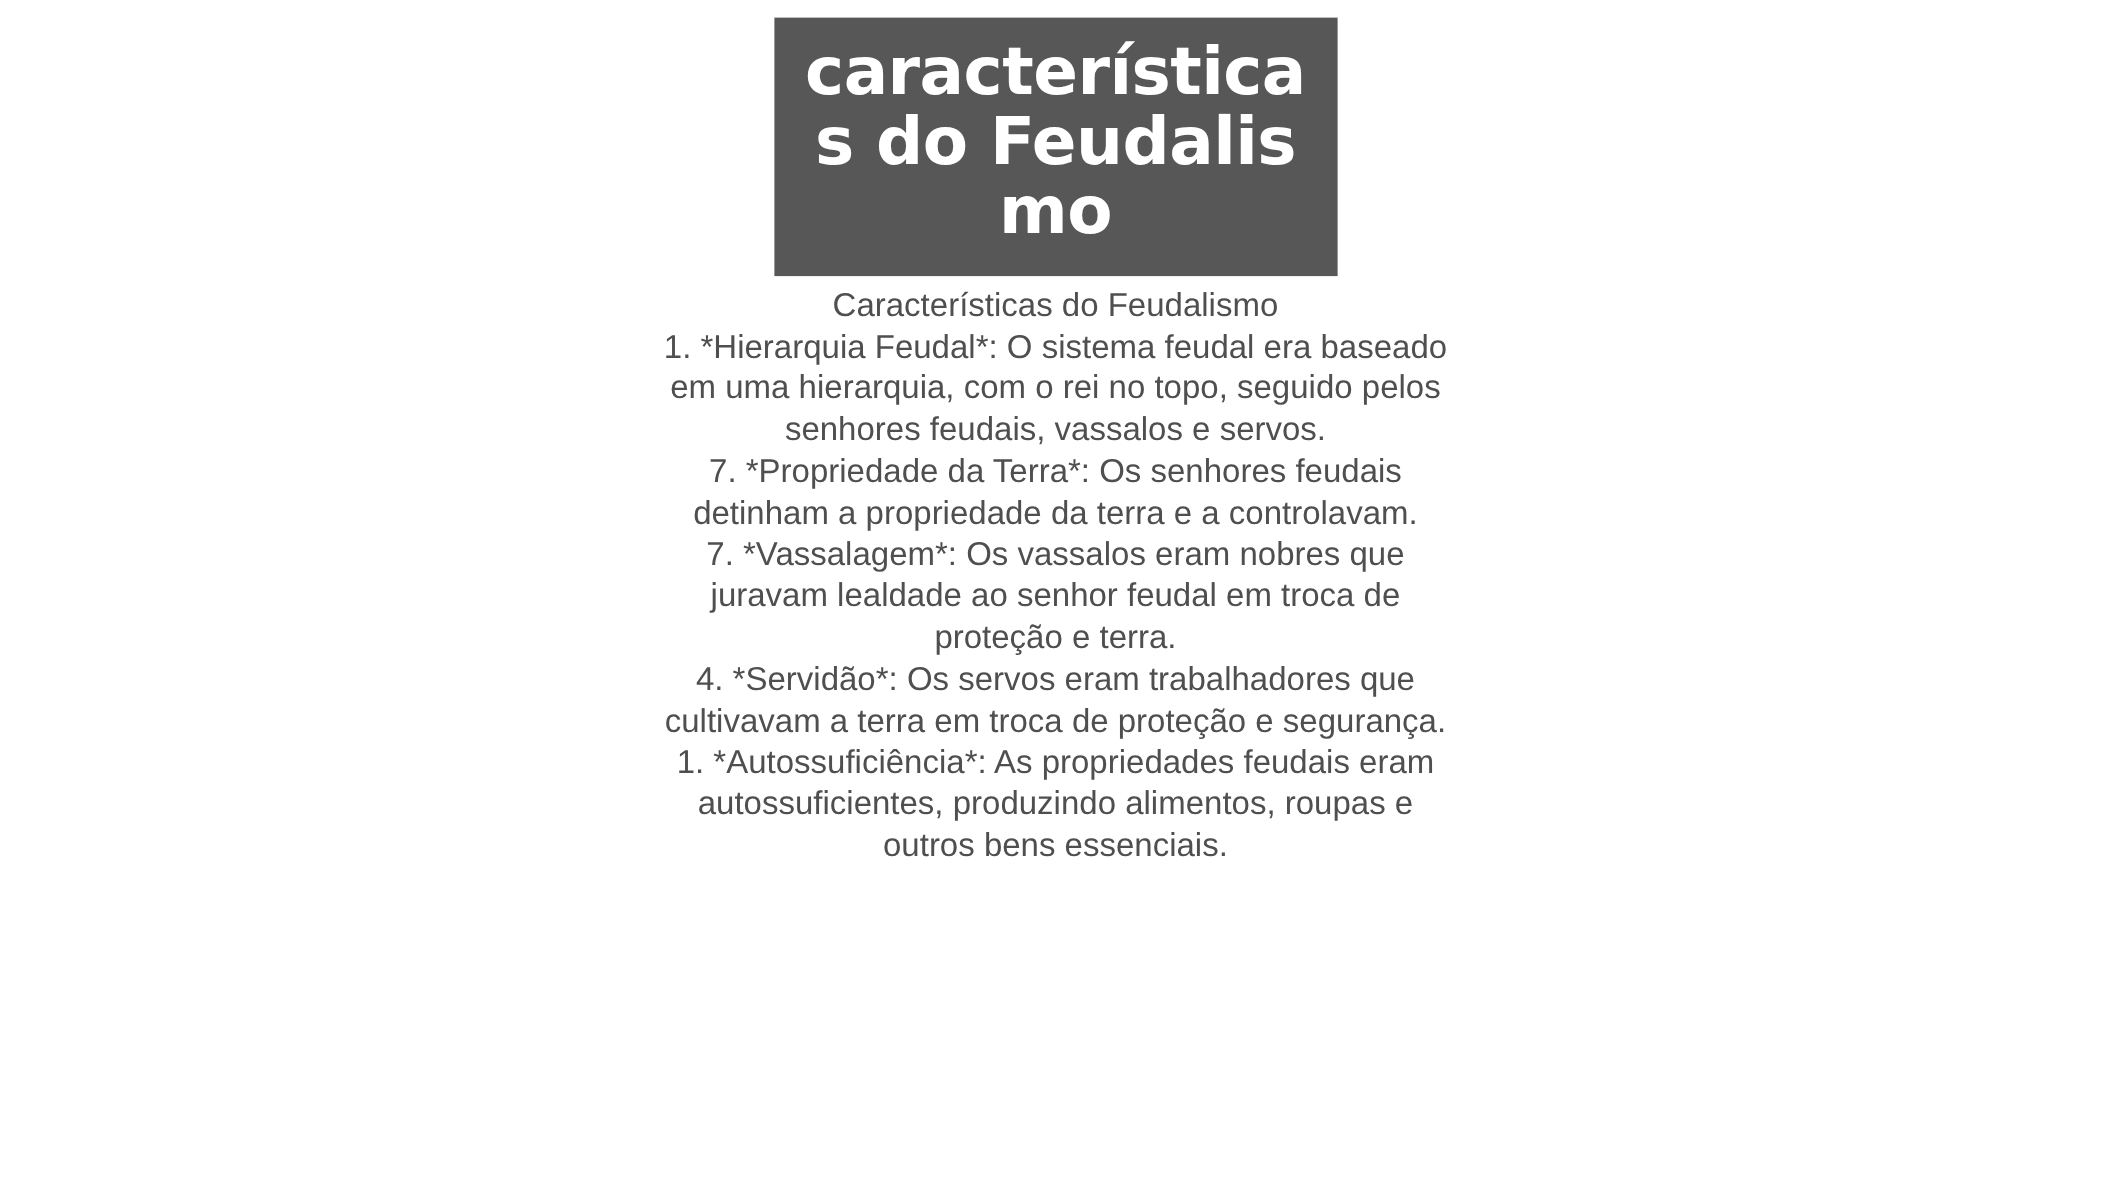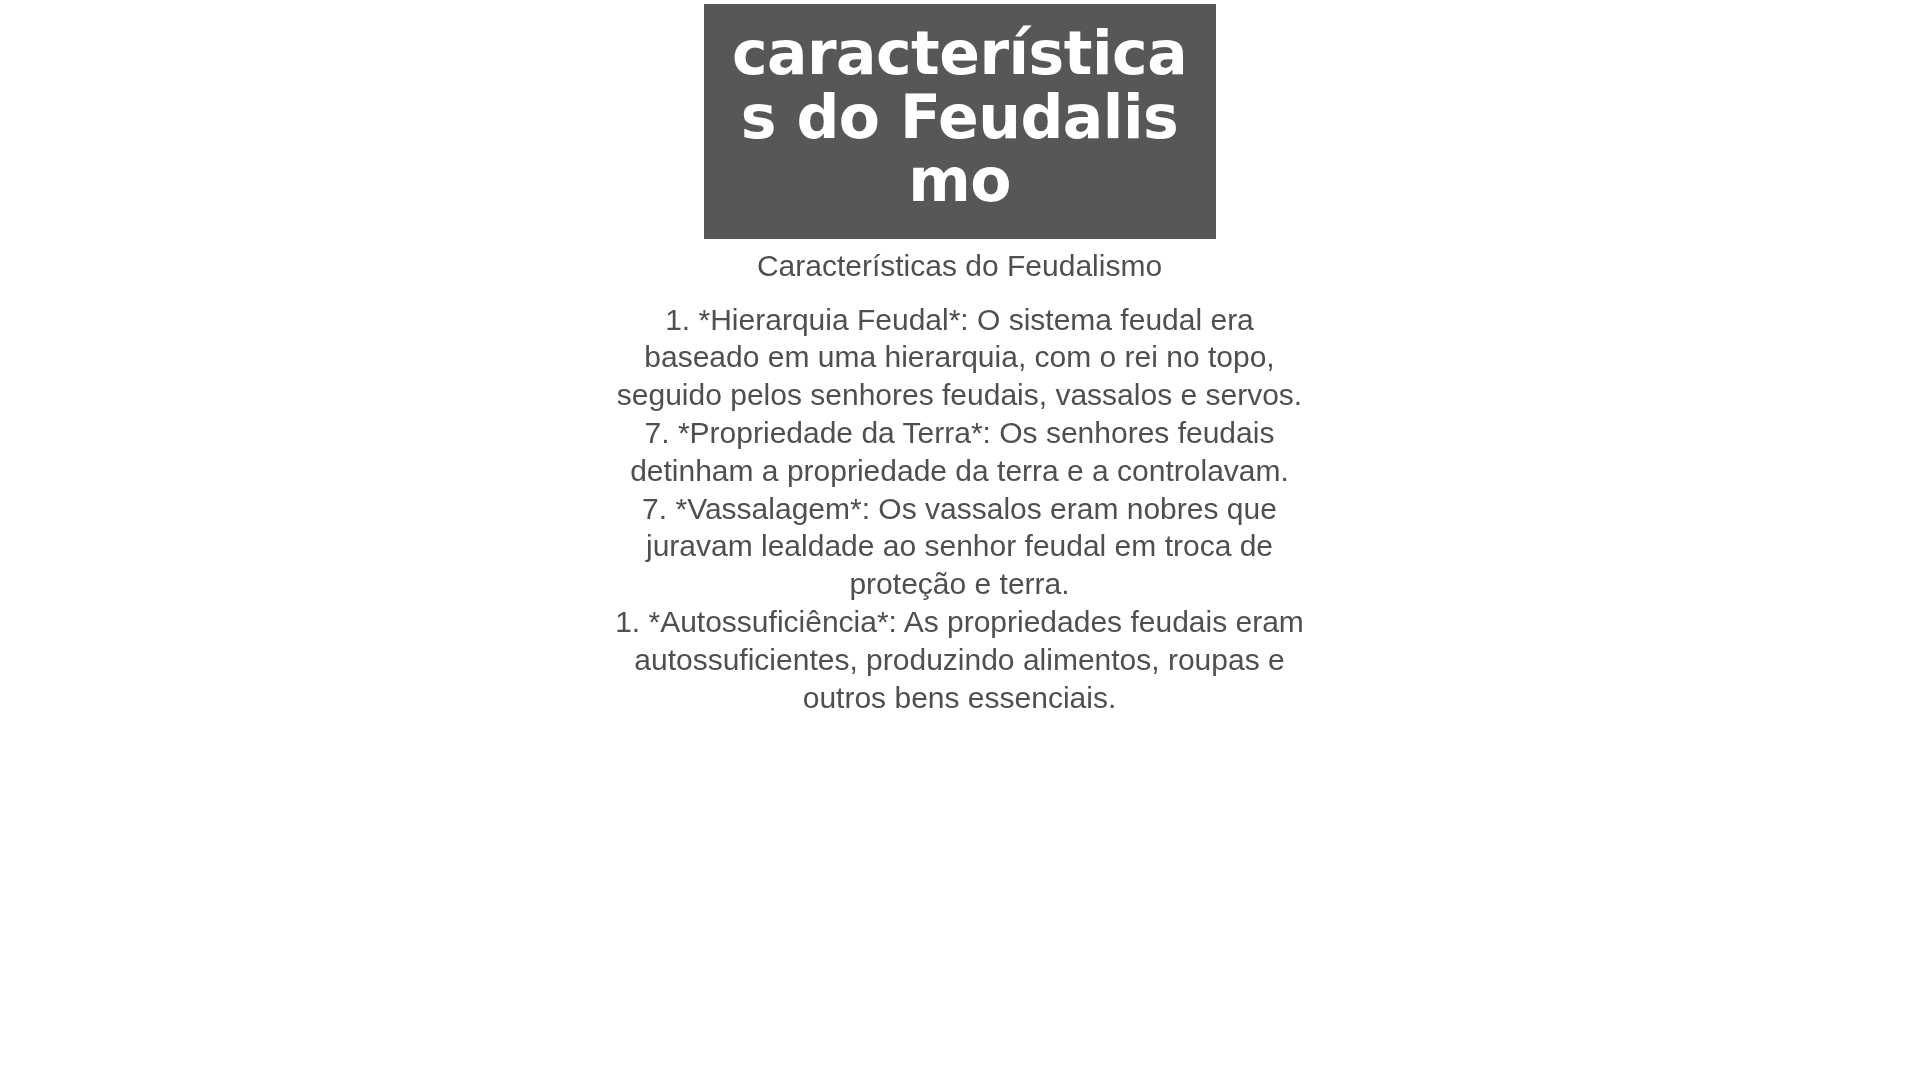--- a/index.html
+++ b/index.html
@@ -21,21 +21,21 @@
     width: 1919px;
     height: 1080px;
     background: #ffffff;
   }
 
   
   .content-column {
     position: absolute;
     left: 50%;
     transform: translateX(-50%);
-    top: 4px;
+    top: 16px;
     width: 760px;
     display: flex;
     flex-direction: column;
     align-items: center;
   }
 
   
   .title-banner {
     width: 512px;
     background: #575757;
@@ -67,21 +67,21 @@
 
   .subtitle {
     font-size: 30px;
     line-height: 1.26;
     color: #4f4f4f;
     margin: 0 0 0 0;
   }
 
   .list {
     list-style: none;
-    margin: 16px;
+    margin: 0;
     padding: 0;
   }
 
   .list li {
     font-size: 30px;
     line-height: 1.26;
     color: #4f4f4f;
     margin: 0;
     padding: 0;
     text-align: center;
@@ -97,18 +97,19 @@
       <h1 class="title-text">características do Feudalismo</h1>
     </div>
 
     <div class="body-block">
       <p class="subtitle">Características do Feudalismo</p>
 
       <ul class="list">
         <li>1. *Hierarquia Feudal*: O sistema feudal era baseado em uma hierarquia, com o rei no topo, seguido pelos senhores feudais, vassalos e servos.</li>
         <li>7. *Propriedade da Terra*: Os senhores feudais detinham a propriedade da terra e a controlavam.</li>
         <li>7. *Vassalagem*: Os vassalos eram nobres que juravam lealdade ao senhor feudal em troca de proteção e terra.</li>
+        <li>4. *Servidão*: Os servos eram trabalhadores que cultivavam a terra em troca de proteção e segurança.</li>
         <li>1. *Autossuficiência*: As propriedades feudais eram autossuficientes, produzindo alimentos, roupas e outros bens essenciais.</li>
       </ul>
     </div>
 
   </div>
 </div>
 
 </body></html>

